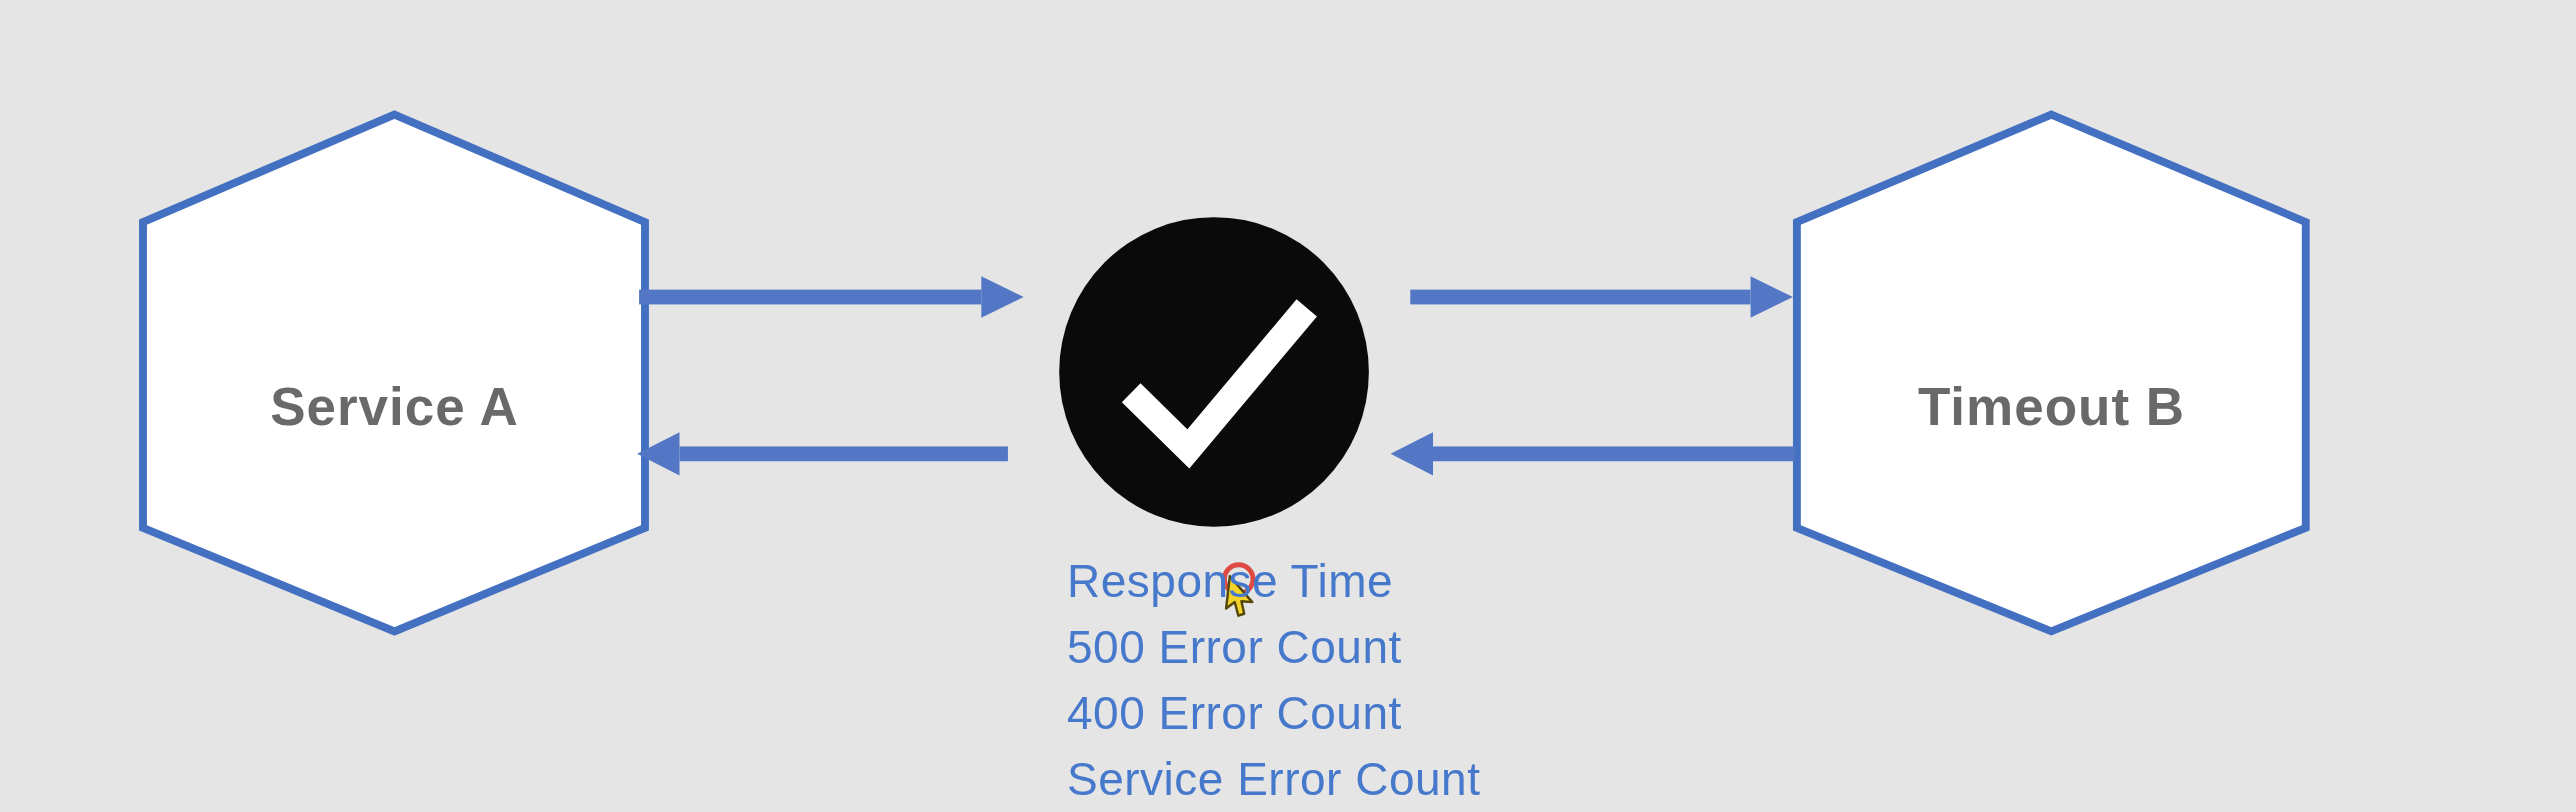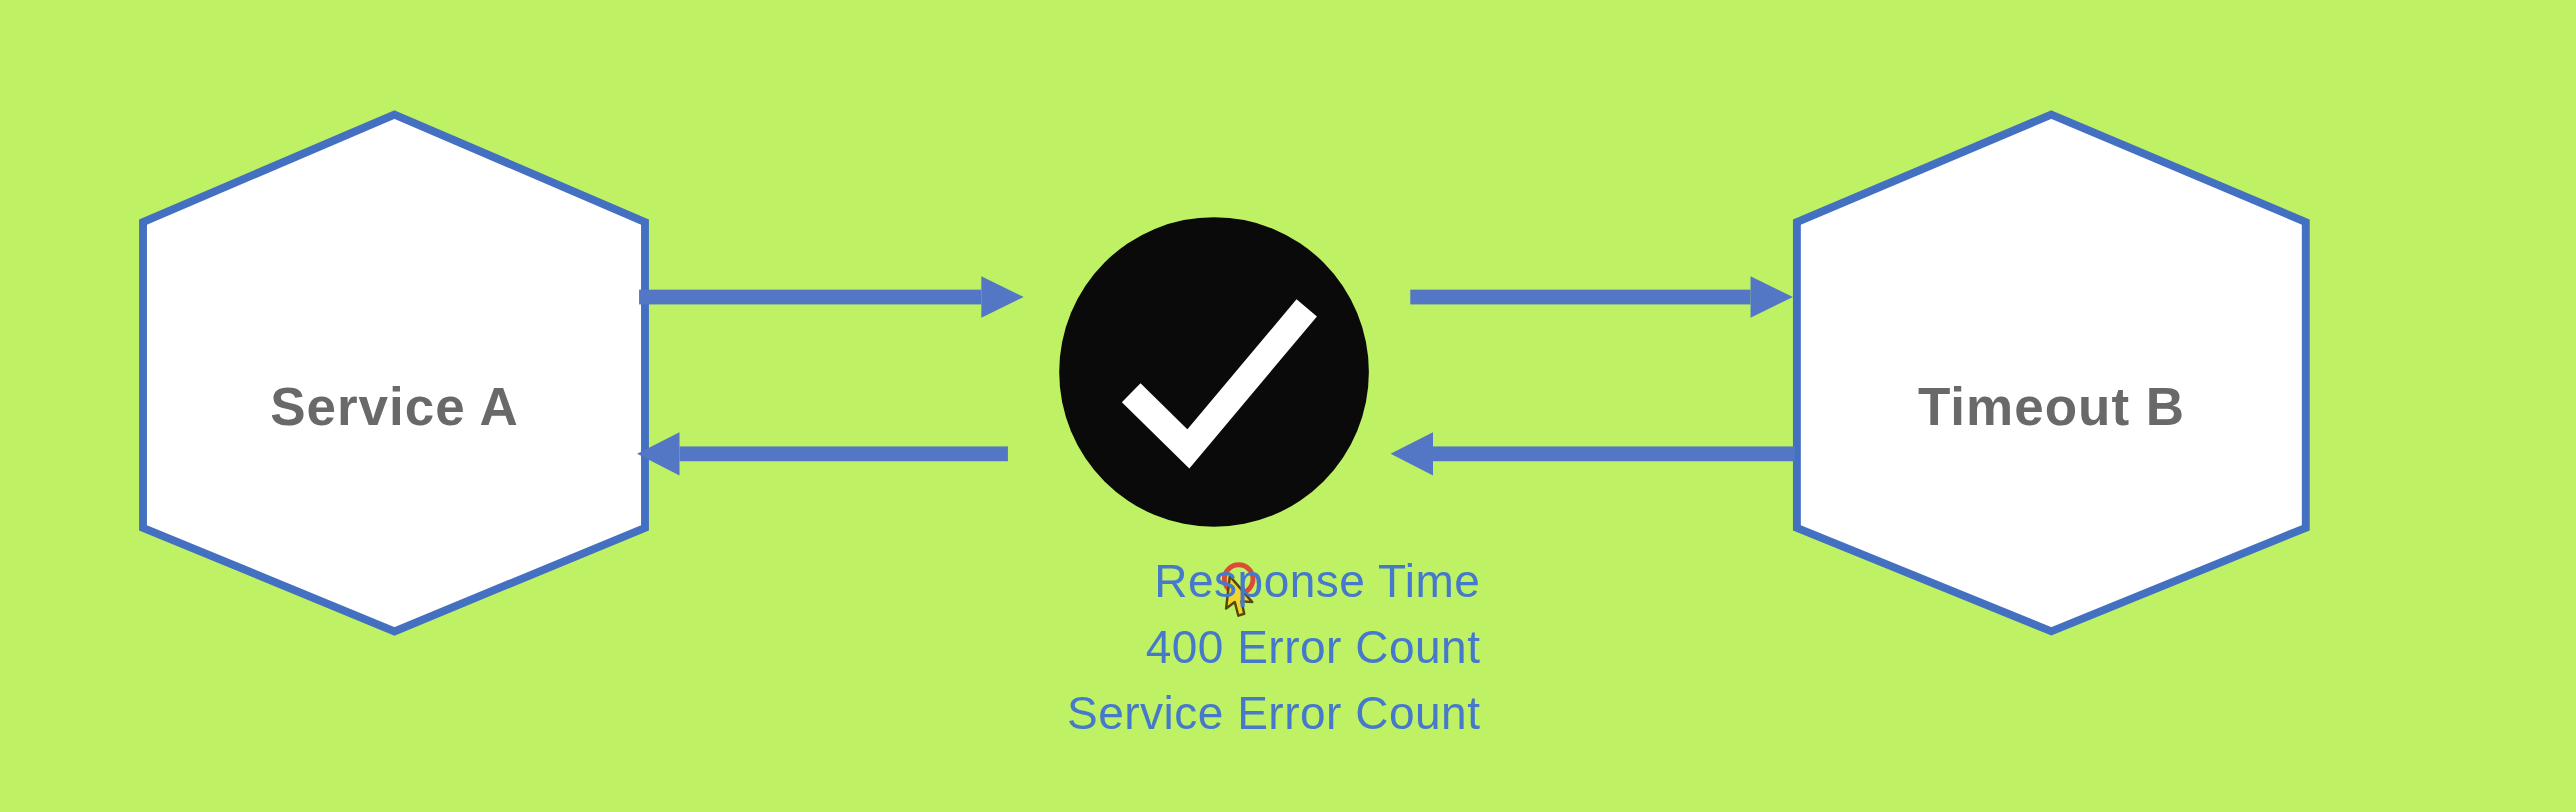--- a/index.html
+++ b/index.html
@@ -1,35 +1,35 @@
 <!DOCTYPE html>
 <html><head>
 <meta charset="utf-8">
 <style>
   html,body{margin:0;padding:0;}
   body{
     width:2576px;height:813px;overflow:hidden;
     background:#ffffff;
     font-family:"Liberation Sans","DejaVu Sans",sans-serif;
   }
-  .stage{position:relative;width:2576px;height:813px;background:#bef264;}
+  .stage{position:relative;width:2576px;height:813px;background:#e5e5e5;}
   .stage svg{position:absolute;left:0;top:0;}
   .svc-label{
     position:absolute;width:513px;text-align:center;
     font-size:53px;font-weight:700;line-height:57px;
     color:#696969;letter-spacing:1px;
   }
   .svc-label.a{left:138px;top:378px;}
   .svc-label.b{left:1795px;top:378px;}
   .metrics{
     position:absolute;left:1067px;top:548px;
     font-size:46px;line-height:66px;font-weight:400;
     color:#4678CB;letter-spacing:0.5px;white-space:nowrap;
   }
-  .metric-line{height:66px;text-align:right;}
+  .metric-line{height:66px;}
 </style>
 </head>
 <body>
 
 <div class="stage">
 
   <svg width="2576" height="813" viewBox="0 0 2612 824">
 
     <polygon points="400,116 654,225 654,535 400,640 145,535 145,225" fill="#FFFFFF" stroke-width="8" stroke-linejoin="miter" stroke="#4470C2"></polygon>
 
@@ -65,18 +65,19 @@
     <g transform="translate(1247,584) rotate(10)">
       <path d="M0 0 L2 33 L9.5 25 L15.5 38 L21 35 L16 23 L27 22 Z" stroke-width="2.5" stroke-linejoin="round" fill="#F4D42B" stroke="#55480A"></path>
     </g>
   </svg>
 
   <div class="svc-label a">Service A</div>
   <div class="svc-label b">Timeout B</div>
 
   <div class="metrics">
     <div class="metric-line">Response Time</div>
+    <div class="metric-line">500 Error Count</div>
     <div class="metric-line">400 Error Count</div>
     <div class="metric-line">Service Error Count</div>
   </div>
 
 </div>
 
 
 </body></html>

